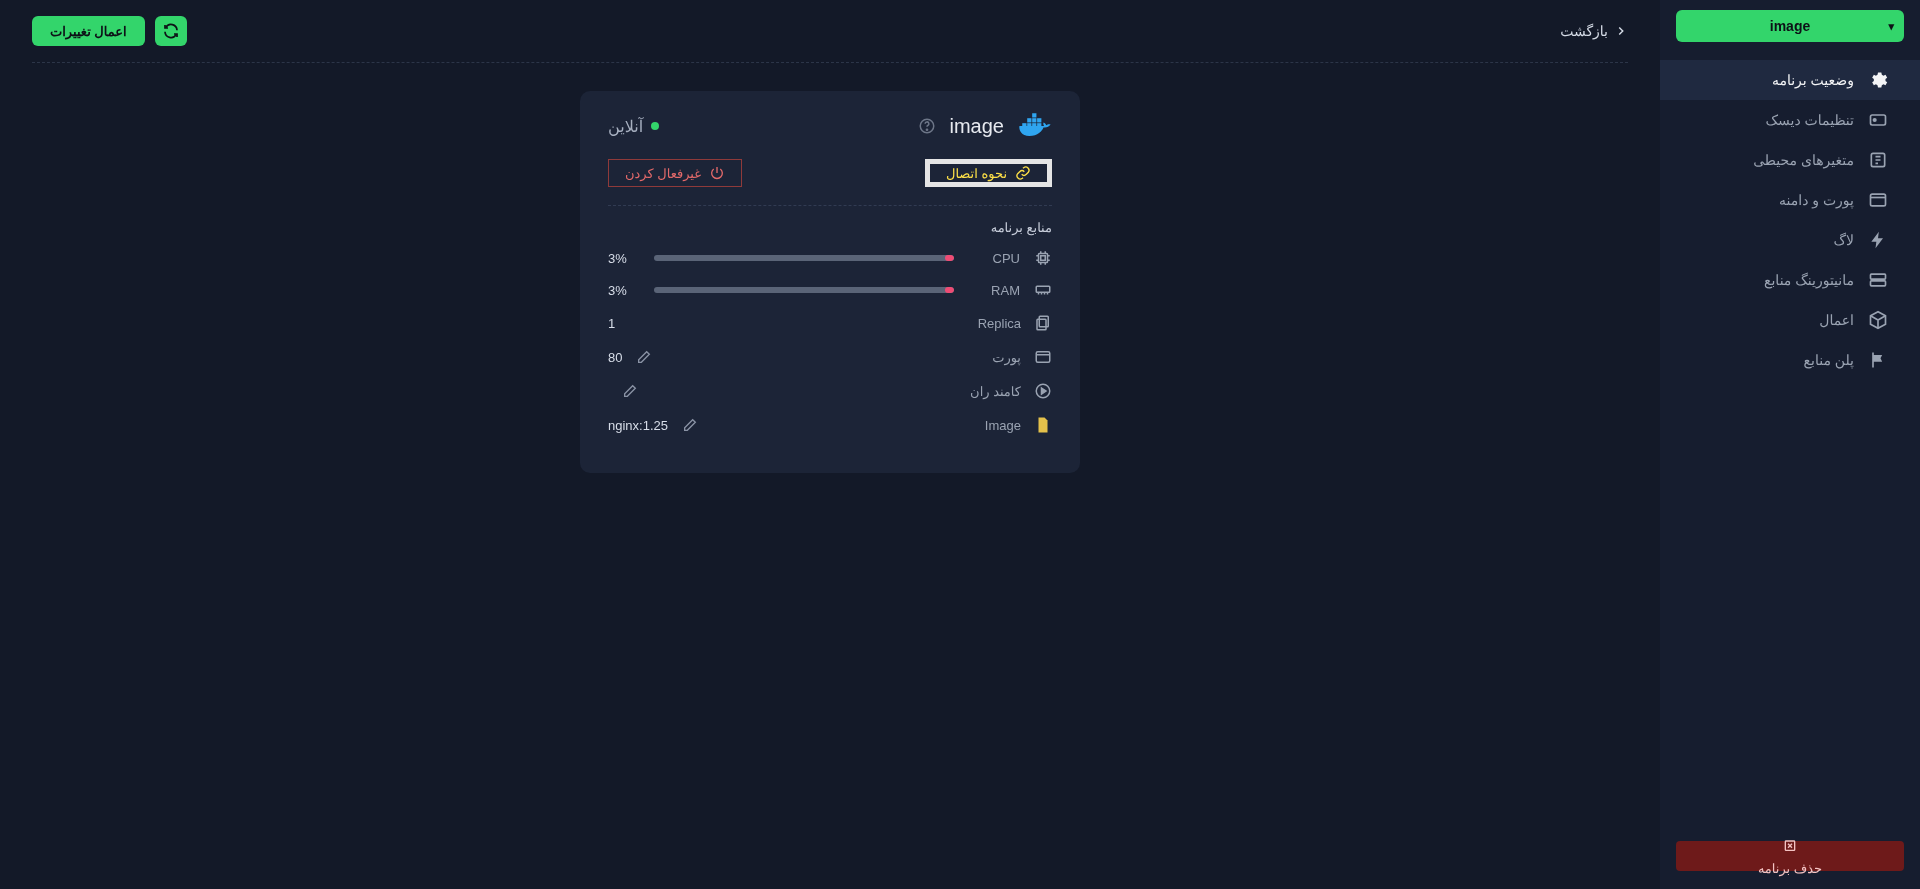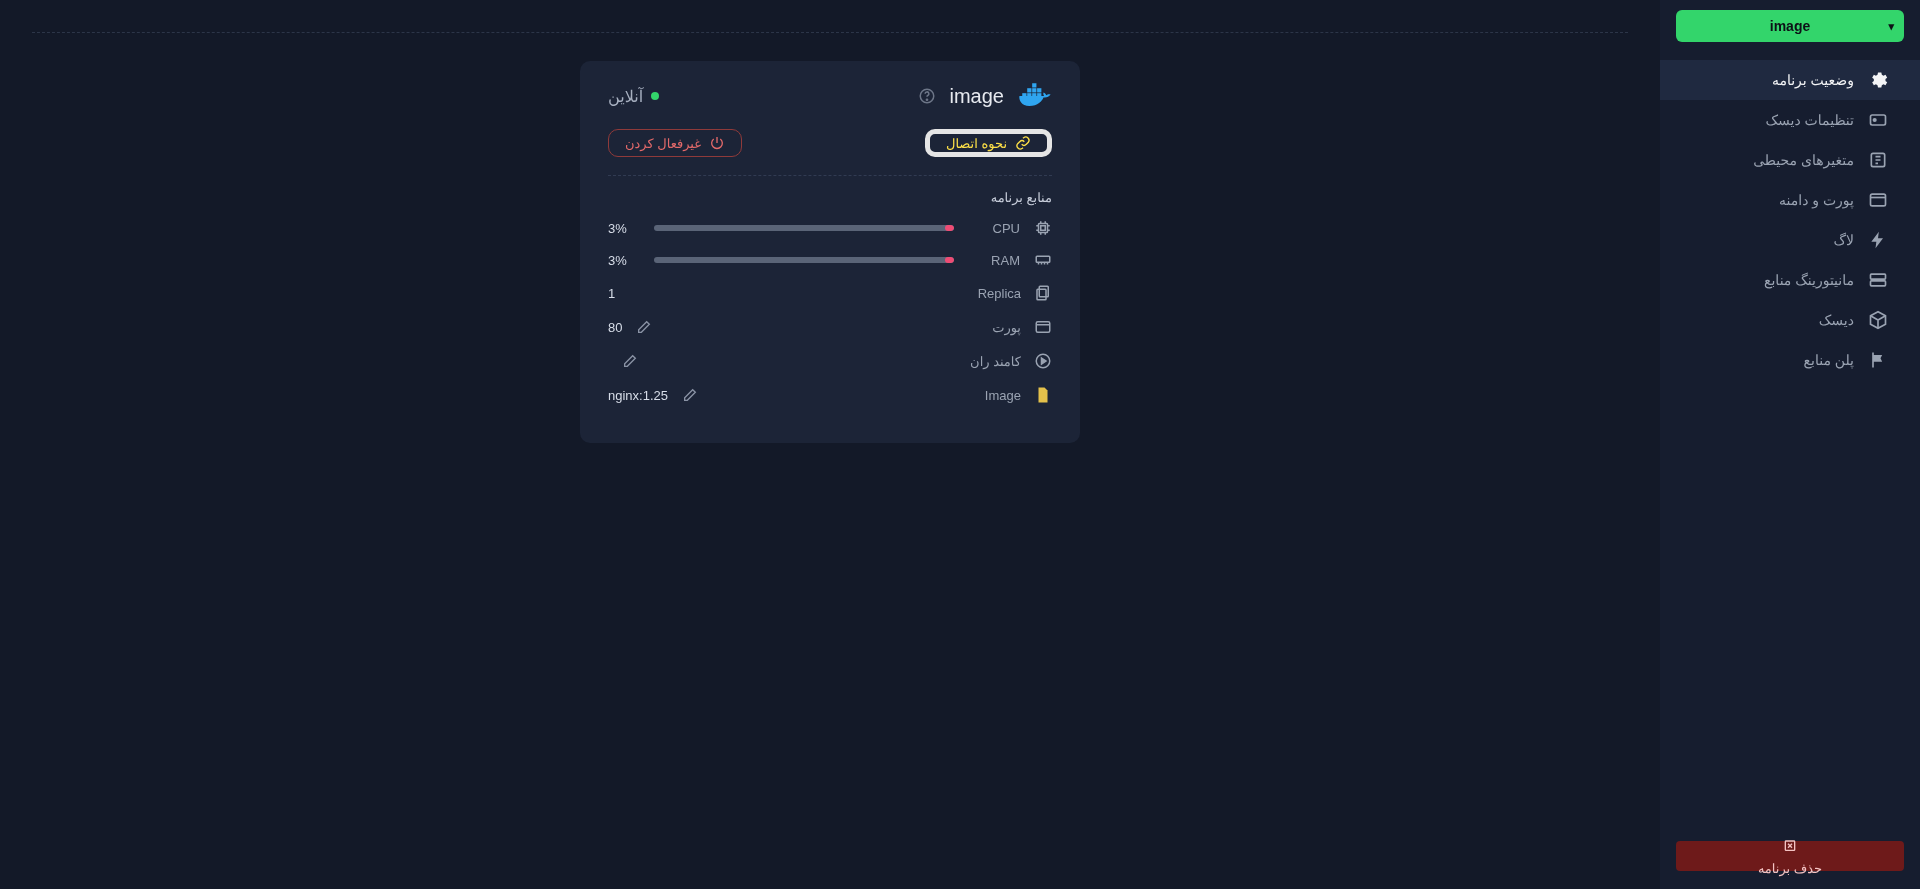--- a/index.html
+++ b/index.html
@@ -112,21 +112,21 @@
 .app-ident .title{font-size:20px;color:#e7eaf0}
 .app-ident .help{color:#6d7688;font-size:16px;cursor:pointer}
 .docker-ic{width:34px;height:26px;color:#2fa5f0}
 .status-badge{display:flex;align-items:center;gap:8px;color:#a7b0c0;font-size:16px}
 .status-dot{width:8px;height:8px;background:#33d56b;border-radius:50%}
 
 .card-actions{
   margin-top:20px;display:flex;justify-content:space-between;gap:16px;
 }
 .pill-btn{
-  height:28px;border-radius:10px;display:flex;align-items:center;gap:8px;
+  height:28px;border-radius:0;display:flex;align-items:center;gap:8px;
   padding:0 16px;background:transparent;cursor:pointer;font-size:13px;font-family:inherit;
 }
 .pill-green{border:5px solid #e5e5e5;color:#fde047}
 .pill-red{border:1px solid #8f3a3a;color:#e46a6a}
 .pill-btn .ic{width:16px;height:16px}
 
 .card-sep{
   border:none;border-top:1px dashed #313b52;margin:18px 0 14px 0;
 }
 
@@ -224,21 +224,21 @@
         </span>
         <span>مانیتورینگ منابع</span>
       </div>
       <div class="nav-item">
         <span class="ic">
           <svg viewBox="0 0 24 24" width="20" height="20" fill="none" stroke="currentColor" stroke-width="2">
               <path d="M12 2 3 7v10l9 5 9-5V7z"></path>
               <path d="M3 7l9 5 9-5M12 12v10"></path>
             </svg>
         </span>
-        <span>دیسک</span>
+        <span>اعمال</span>
       </div>
       <div class="nav-item">
         <span class="ic">
           <svg viewBox="0 0 24 24" width="20" height="20" fill="currentColor">
               <path d="M5 3v18h2v-7h10l-2-4 2-4H7V3z"></path>
             </svg>
         </span>
         <span>پلن منابع</span>
       </div>
     </nav>
@@ -250,20 +250,43 @@
         <svg viewBox="0 0 24 24" width="16" height="16" fill="none" stroke="currentColor" stroke-width="2">
             <rect x="5" y="6" width="14" height="14" rx="1"></rect>
             <path d="M9 10l6 6M15 10l-6 6"></path>
           </svg>
       </span>
       <span>حذف برنامه</span>
     </div>
   </aside>
 
   <main class="main">
+    <div class="topbar">
+      <div class="left-group">
+        <button class="btn btn-primary">
+          <span>اعمال تغییرات</span>
+        </button>
+        <button class="btn btn-icon-sq">
+          <span>
+            <svg viewBox="0 0 24 24" width="18" height="18" fill="none" stroke="#0d1117" stroke-width="2.3">
+                <path d="M20 11A8 8 0 0 0 5 7.5M4 13a8 8 0 0 0 15 3.5"></path>
+                <path d="M4 4v4h4M20 20v-4h-4"></path>
+              </svg>
+          </span>
+        </button>
+      </div>
+      <div class="back-link">
+        <span>بازگشت</span>
+        <span class="ic">
+          <svg viewBox="0 0 24 24" width="14" height="14" fill="none" stroke="currentColor" stroke-width="2.5">
+              <path d="M9 6l6 6-6 6"></path>
+            </svg>
+        </span>
+      </div>
+    </div>
 
     <hr class="dashed-sep">
 
     <div class="card-wrap">
       <div class="card">
         <div class="card-head">
           <div class="app-ident">
             <span class="docker-ic">
               <svg viewBox="0 0 48 36" width="34" height="26" fill="currentColor">
                 <rect x="6" y="14" width="6" height="6"></rect>

